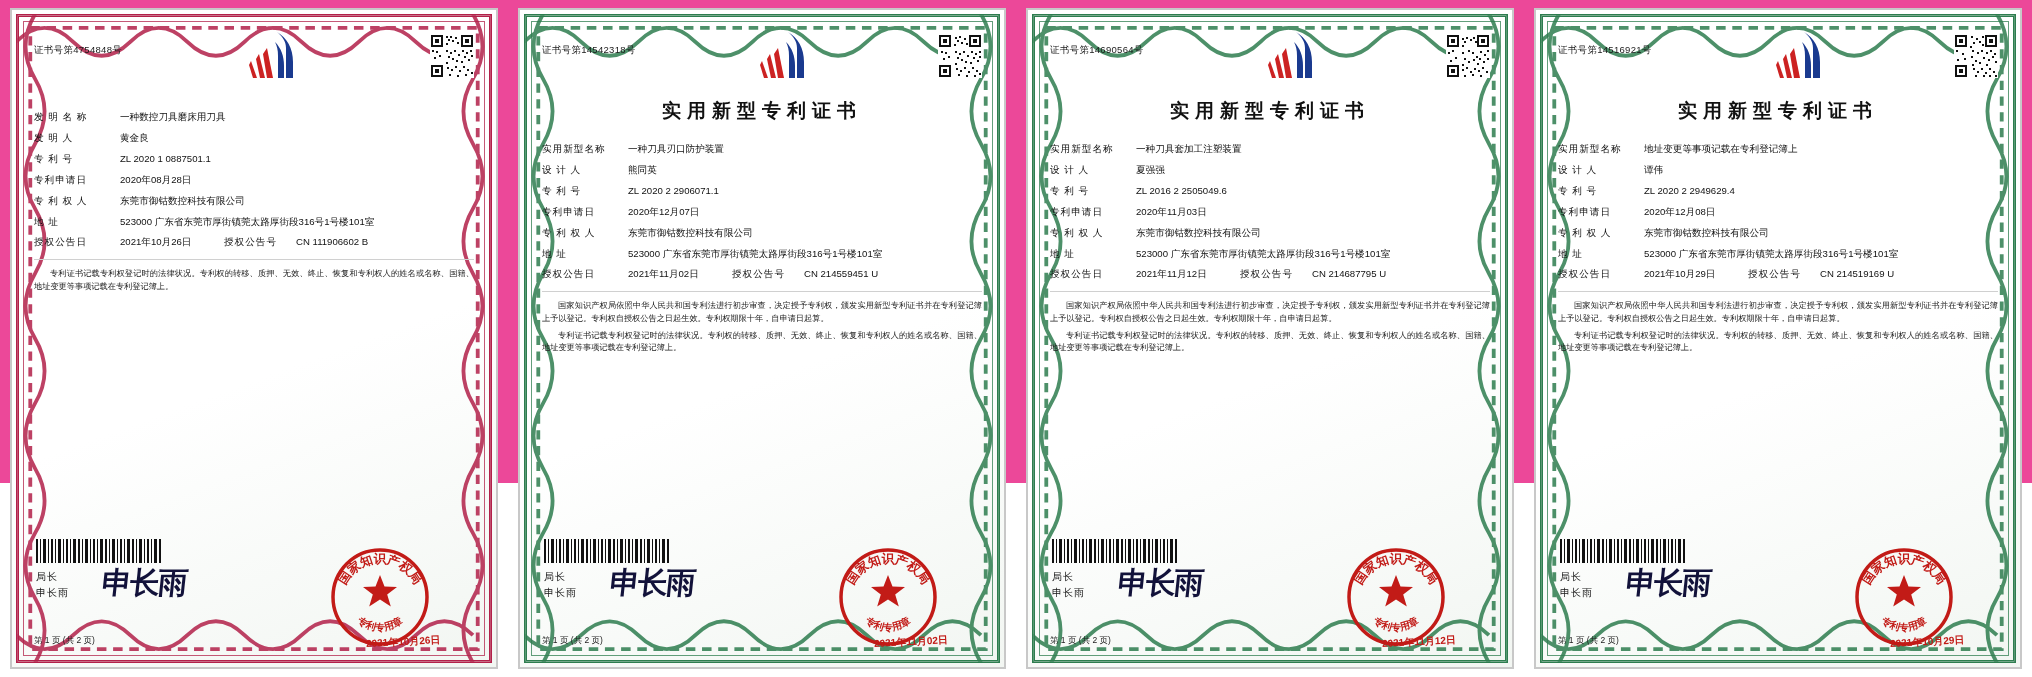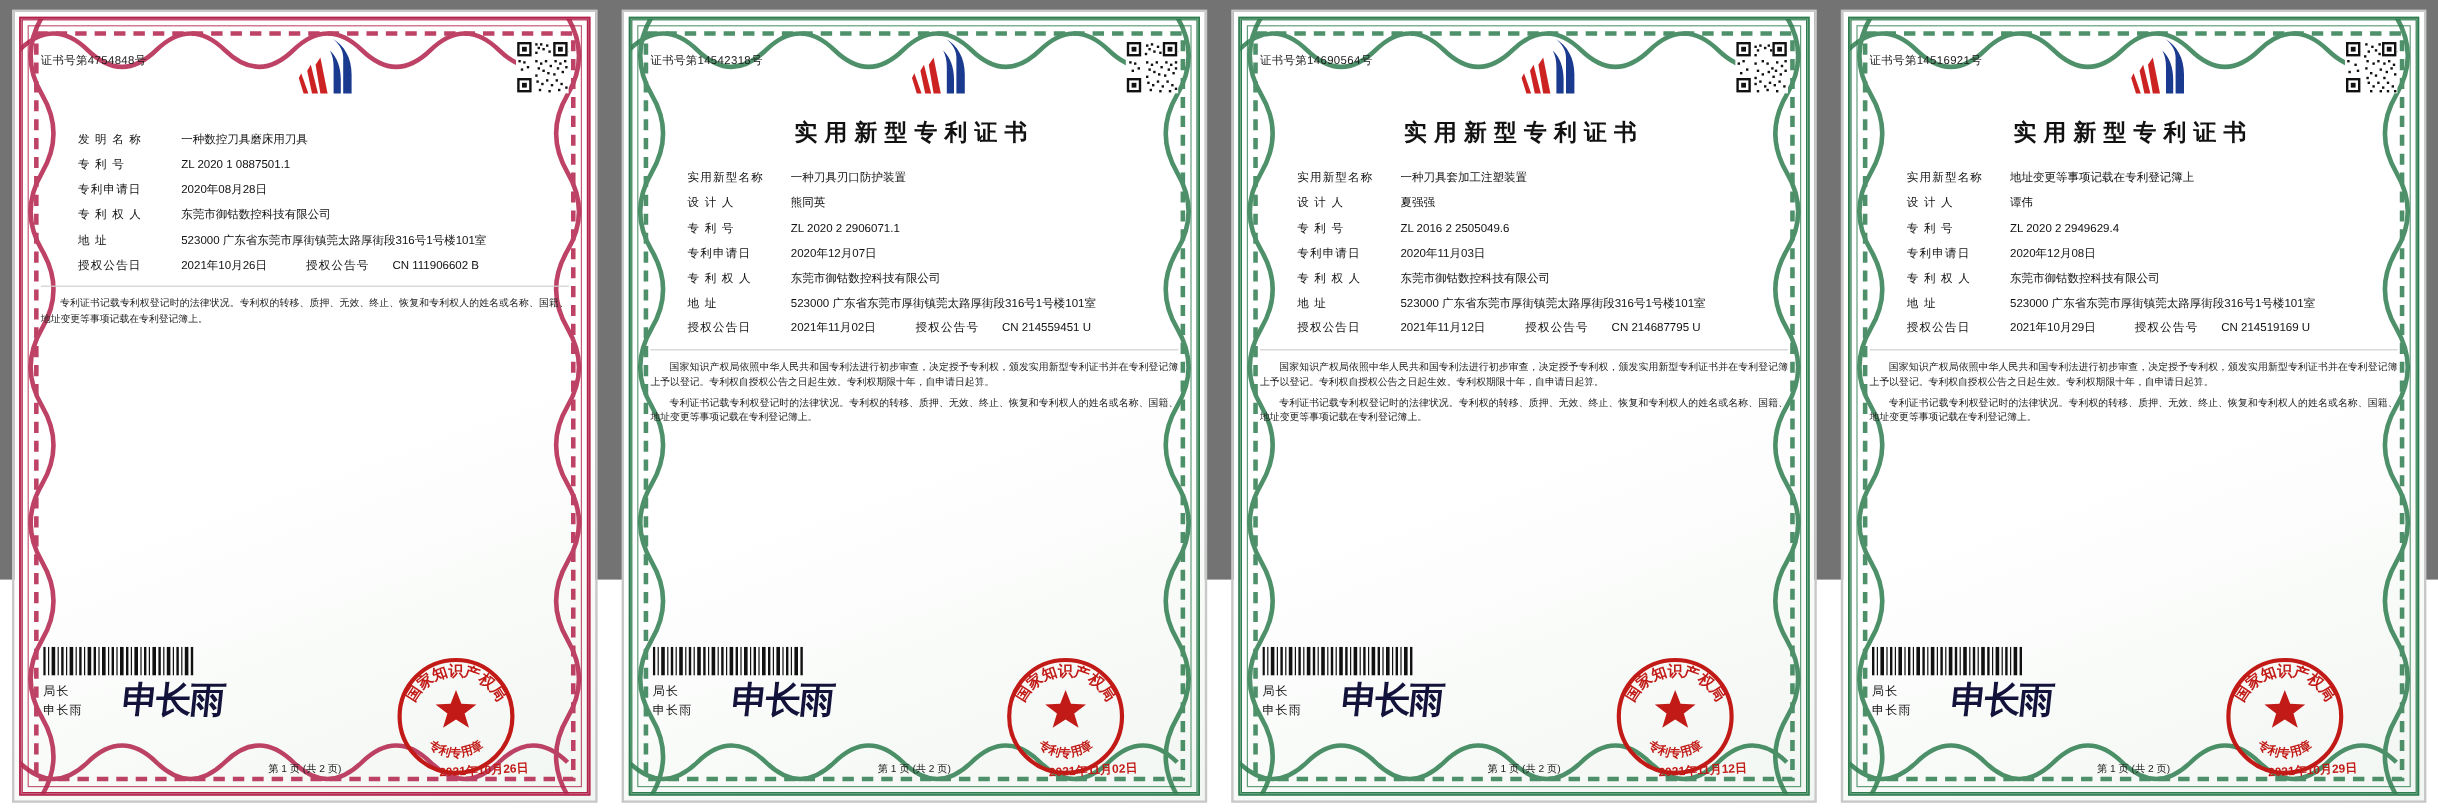--- a/index.html
+++ b/index.html
@@ -10,21 +10,21 @@
   body {
     width: 2032px;
     height: 677px;
     font-family: "Liberation Sans", sans-serif;
     overflow: hidden;
   }
   .sheet {
     display: flex;
     width: 2032px;
     height: 483px;
-    background: #737373;
+    background: #ec4899;
   }
   .cert {
     position: relative;
     width: 508px;
     height: 677px;
     box-sizing: border-box;
     padding: 8px 10px;
   }
   .cert-inner {
     position: relative;
@@ -102,21 +102,20 @@
   .fields {
     margin-top: 18px;
     font-size: 9.6px;
     color: #111;
     line-height: 1.45;
   }
   .frow {
     display: flex;
     align-items: flex-start;
     margin-bottom: 7px;
-    margin-left: 31px;
   }
   .flabel {
     width: 86px;
     flex: none;
     letter-spacing: 1px;
     white-space: nowrap;
   }
   .fvalue {
     flex: 1;
     word-break: break-all;
@@ -196,21 +195,21 @@
     color: #c21b17;
     font-weight: bold;
     transform: rotate(-3deg);
     white-space: nowrap;
   }
   .pageno {
     position: absolute;
     left: 0;
     right: 0;
     bottom: 2px;
-    text-align: center;
+    text-align: left;
     font-size: 8.5px;
     color: #222;
   }
 </style>
 </head>
 <body>
 
 <div class="sheet">
 
   <div class="cert" style="--accent:#b2214a">
@@ -296,20 +295,24 @@
           </div>
         </div>
 
 
         <div class="fields">
           <div class="frow">
             <div class="flabel">发 明 名 称</div>
             <div class="fvalue">一种数控刀具磨床用刀具</div>
           </div>
           <div class="frow">
+            <div class="flabel">发 明 人</div>
+            <div class="fvalue">黄金良</div>
+          </div>
+          <div class="frow">
             <div class="flabel">专 利 号</div>
             <div class="fvalue">ZL 2020 1 0887501.1</div>
           </div>
           <div class="frow">
             <div class="flabel">专利申请日</div>
             <div class="fvalue">2020年08月28日</div>
           </div>
           <div class="frow">
             <div class="flabel">专 利 权 人</div>
             <div class="fvalue">东莞市御钴数控科技有限公司</div>

